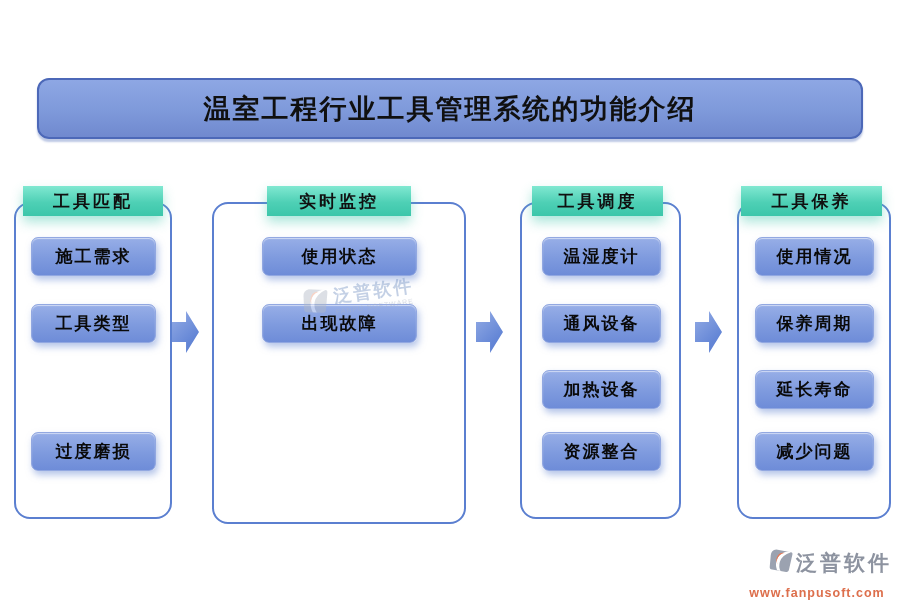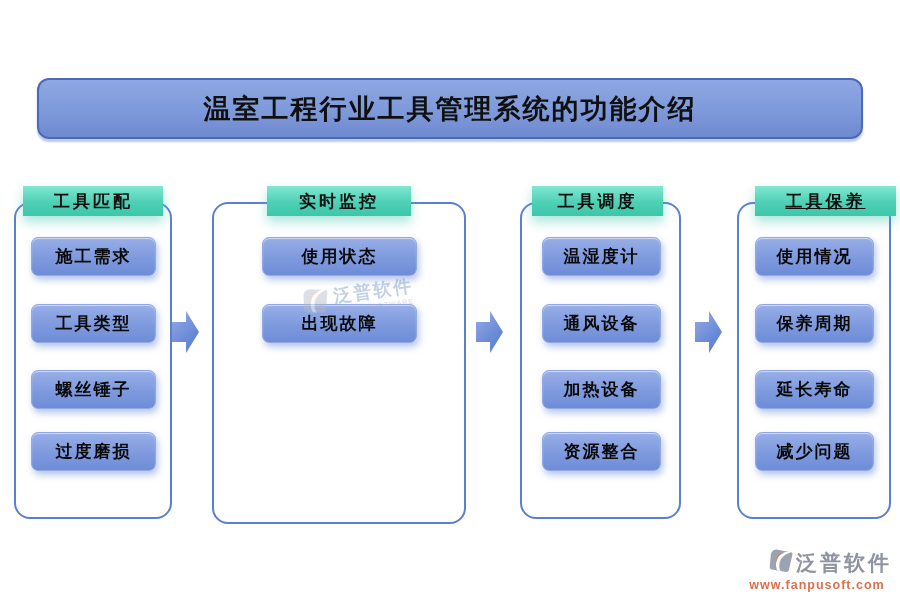--- a/index.html
+++ b/index.html
@@ -23,21 +23,21 @@
 
   
   .chead{position:absolute;top:-18px;height:30px;border-radius:0;
          background:linear-gradient(180deg,#80e8d1 0%,#4ed0b5 55%,#3cc6aa 100%);
          box-shadow:0 6px 12px rgba(70,200,175,.45);
          display:flex;align-items:center;justify-content:center;
          font-size:17px;font-weight:bold;color:#101010;letter-spacing:3px;}
   .c0 .chead{left:7px;width:140px;}
   .c1 .chead{left:53px;width:144px;}
   .c2 .chead{left:10px;width:131px;}
-  .c3 .chead{left:16px;width:141px;text-decoration:underline;}
+  .c3 .chead{left:2px;width:141px;}
 
   
   .item{position:absolute;height:37px;border-radius:7px;
         background:linear-gradient(180deg,#97aee7 0%,#7e9ade 55%,#6e8cd8 100%);
         border:1px solid #92a8e1;
         box-shadow:2px 4px 7px rgba(120,150,215,.55), inset 0 1px 1px rgba(255,255,255,.55);
         display:flex;align-items:center;justify-content:center;
         font-size:17px;font-weight:bold;color:#0a0a0a;letter-spacing:2px;}
   .i0{top:33px}.i1{top:100px}.i2{top:166px}.i3{top:228px}
   .c0 .item{left:15px;width:123px;}
@@ -56,37 +56,36 @@
              display:flex;align-items:flex-start;gap:5px;transform:rotate(-8deg);}
   .wm-center .wm-txt{display:flex;flex-direction:column;}
   .wm-center .wm-brand{font-size:18px;font-weight:bold;color:#7d99c6;letter-spacing:2px;}
   .wm-center .wm-sub{font-size:7px;color:#a8b2c4;letter-spacing:1px;font-family:"Liberation Sans",sans-serif;}
 
   
   .wm-br{position:absolute;left:742px;top:548px;width:150px;display:flex;flex-direction:column;}
   .wm-br .row{display:flex;align-items:center;gap:3px;justify-content:flex-end;}
   .wm-br .wm-brand{font-size:21px;font-weight:bold;color:#8d93a0;letter-spacing:3px;}
   .wm-br .wm-url{font-size:12.5px;font-weight:bold;color:#dd6f4c;text-align:center;
-                 margin-top:1px;letter-spacing:1px;font-family:"Liberation Sans",sans-serif;}
+                 margin-top:9px;letter-spacing:1px;font-family:"Liberation Sans",sans-serif;}
   .logo{display:inline-block;}
 </style>
 </head>
 <body>
 
 <div class="canvas">
 
   <div class="banner">
     <span>温室工程行业工具管理系统的功能介绍</span>
   </div>
 
   <div class="col c0">
     <div class="chead">工具匹配</div>
     <div class="item i0">施工需求</div>
     <div class="item i1">工具类型</div>
-    <div class="item i2">螺丝锤子</div>
     <div class="item i3">过度磨损</div>
   </div>
 
   <div class="arrow a0"></div>
 
   <div class="col c1">
     <div class="chead">实时监控</div>
     <div class="item i1">出现故障</div>
     <div class="item i0">使用状态</div>
   </div>

